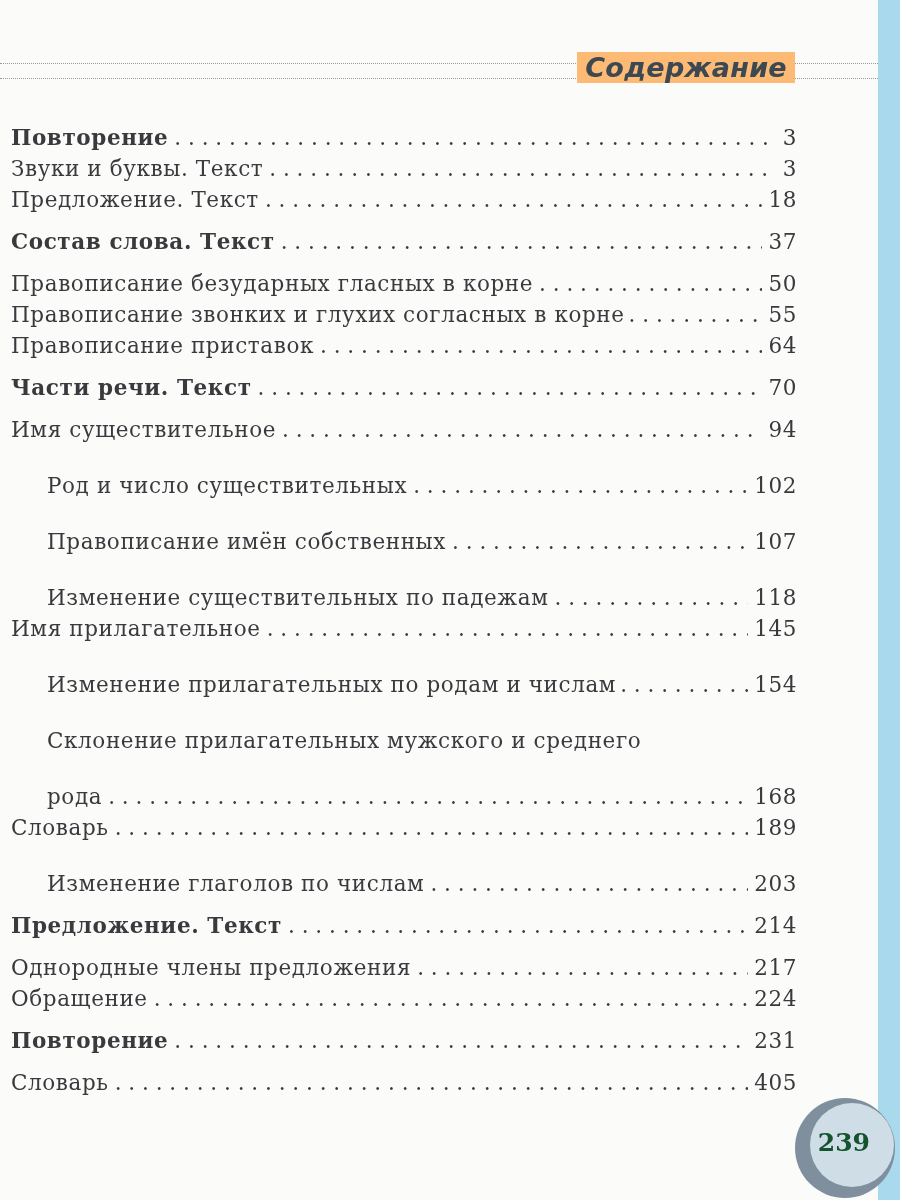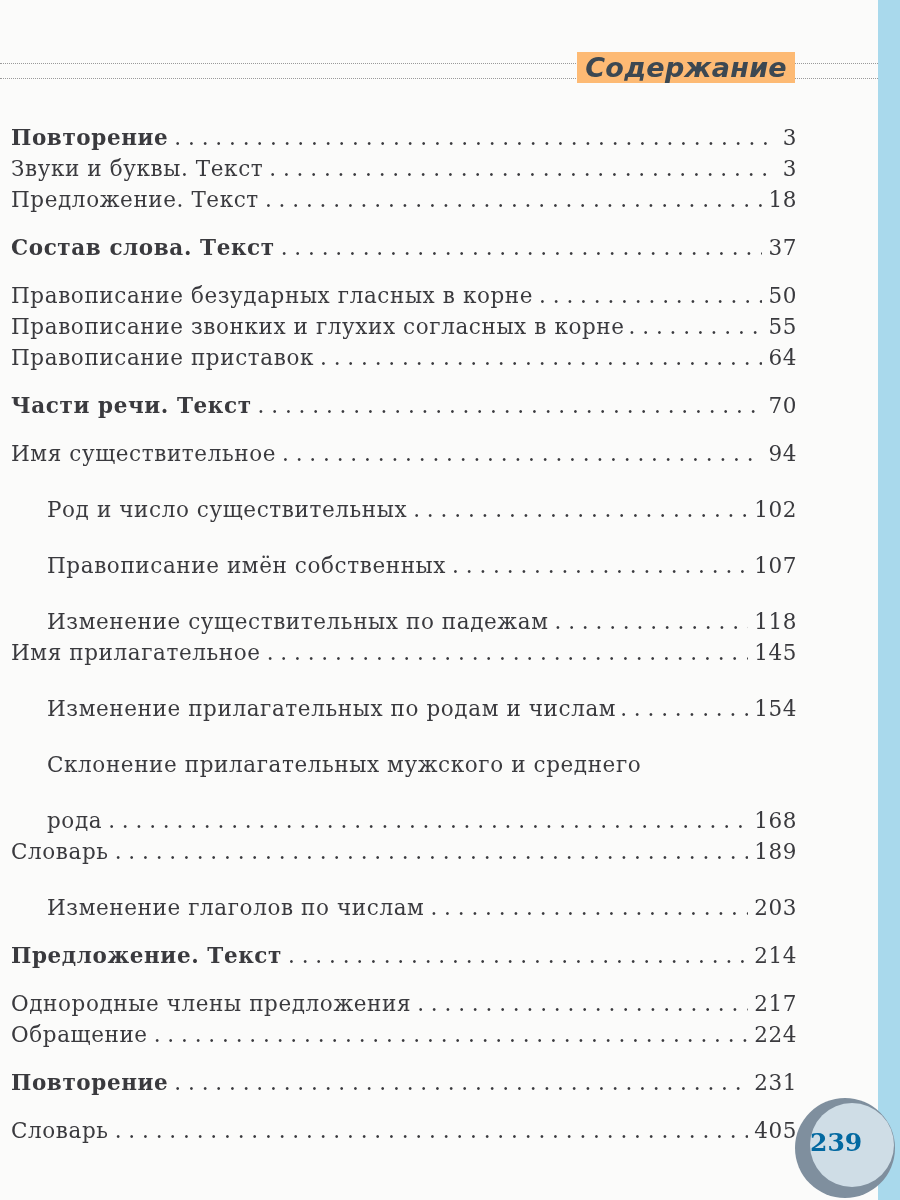--- a/index.html
+++ b/index.html
@@ -21,21 +21,21 @@
     font-family:"DejaVu Sans", "Liberation Sans", sans-serif;
     font-weight:bold; font-style:italic; font-size:27px;
     color:#3c4852; background:#fdba74; padding:0 8px;
     letter-spacing:0.3px;
   }
   .toc { position:absolute; left:11px; top:122px; width:786px; }
   .row {
     display:flex; align-items:baseline; font-size:21.5px;
     height:31px; line-height:31px; letter-spacing:0.6px;
   }
-  .row.gap { margin-top:17px; }
+  .row.gap { margin-top:11px; }
   .row.bold { font-weight:bold; }
   .row.sub { padding-left:36px;margin-top:25px; }
   .row .label { white-space:nowrap; }
   .row .dots {
     flex:1; overflow:hidden; white-space:nowrap; margin:0 6px;
     letter-spacing:4.8px; font-weight:normal;
   }
   .row .dots::before {
     content:". . . . . . . . . . . . . . . . . . . . . . . . . . . . . . . . . . . . . . . . . . . . . . . . . . . . . . . . . . . . . . . . . . . . . . . . . . . . . . . . . . . . . . .";
     letter-spacing:0;
@@ -44,23 +44,23 @@
   .row.bold .page { font-weight:normal; }
   .page-badge {
     position:absolute; left:795px; top:1098px; width:100px; height:100px;
     border-radius:50%; background:#7f8f9e;
   }
   .page-badge-inner {
     position:absolute; left:810px; top:1103px; width:84px; height:84px;
     border-radius:50%; background:#cfdde6;
   }
   .page-number {
-    position:absolute; left:810px; top:1128px; width:60px; text-align:left;
+    position:absolute; left:810px; top:1128px; width:60px; text-align:right;
     font-family:"DejaVu Serif", "Liberation Serif", serif;
-    font-weight:bold; font-size:25px; color:#0369a1;
+    font-weight:bold; font-size:25px; color:#14532d;
   }
 </style>
 </head>
 <body>
 
 <div class="side-strip"></div>
 <div class="rule r1"></div>
 <div class="rule r2"></div>
 <div class="title">Содержание</div>
 

